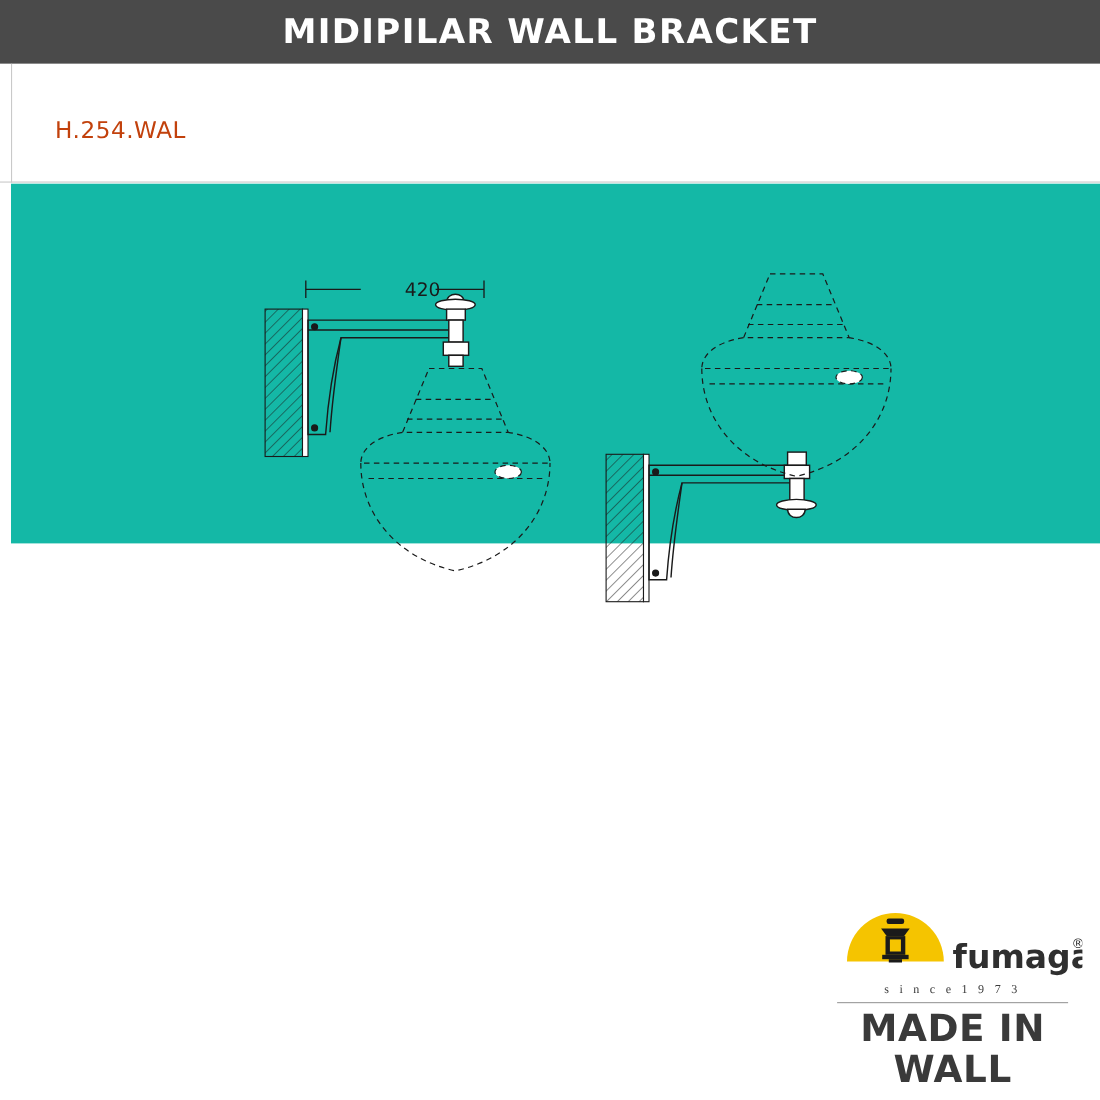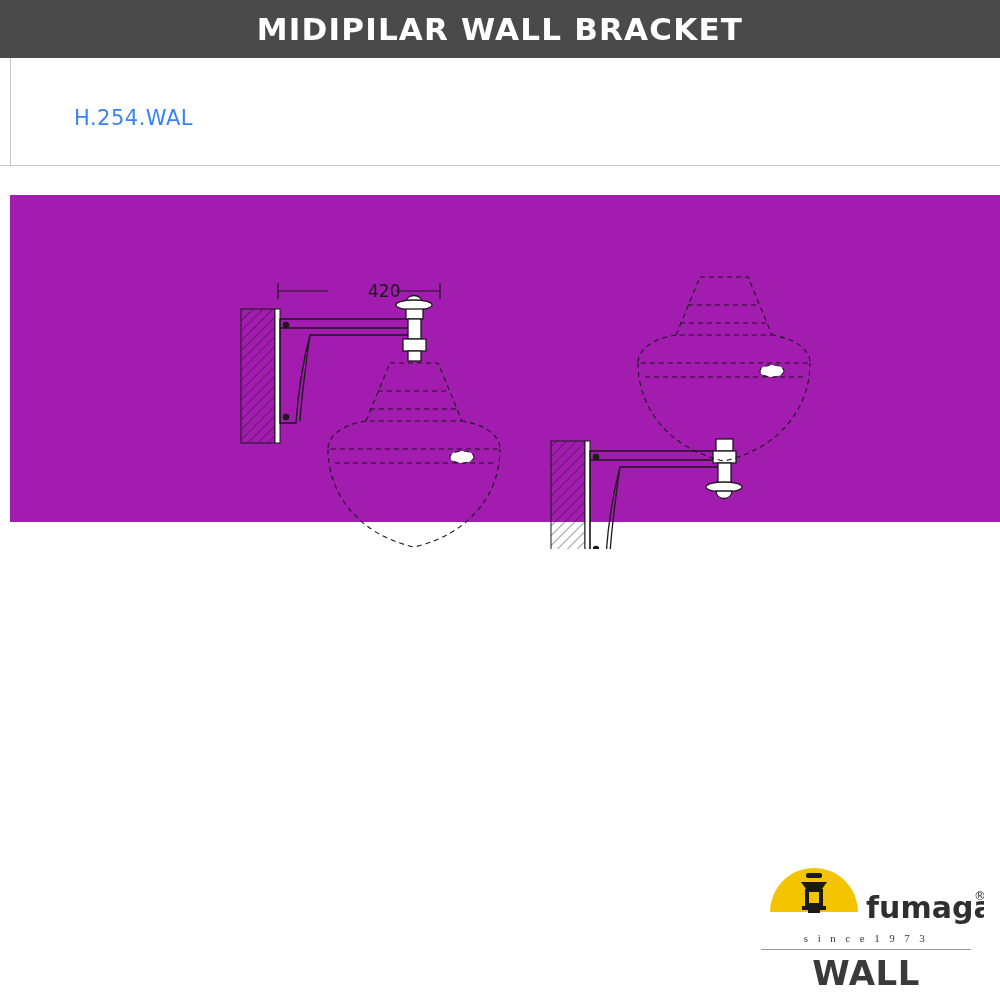--- a/index.html
+++ b/index.html
@@ -46,37 +46,36 @@
     box-sizing: border-box;
   }
   .code-row .vrule {
     position: absolute;
     left: 10px; top: 0;
     width: 1px; height: 108px;
     background: #c9c9c9;
   }
   .code-text {
     position: absolute;
-    left: 74px;
+    left: 50px;
     top: 48px;
     font-family: "DejaVu Sans", sans-serif;
     font-size: 21px;
-    color: #3b82f6;
+    color: #c2410c;
     letter-spacing: 0.5px;
   }
 
   
   .drawing-panel {
     position: absolute;
     left: 10px;
     top: 167px;
     width: 990px;
     height: 327px;
-    background: #a21caf;
-    margin-top: 28px;
+    background: #14b8a6;
   }
   .drawing-svg {
     position: absolute;
     left: 0; top: 0;
     width: 990px;
     height: 382px;
     display: block;
   }
 
   
@@ -310,15 +309,16 @@
           <rect x="60" y="54" width="12" height="3"></rect>
           <rect x="61" y="36" width="10" height="11" fill="#f5c400"></rect>
         </g>
 
         <text x="118" y="62" font-family="DejaVu Sans, sans-serif" font-size="30" font-weight="bold" fill="#2f2f2f">fumagalli</text>
         <text x="226" y="44" font-family="DejaVu Sans, sans-serif" font-size="12" fill="#2f2f2f">®</text>
       </svg>
     </div>
     <div class="logo-sub">s i n c e   1 9 7 3</div>
     <div class="logo-rule"></div>
+    <div class="made-in">MADE IN</div>
     <div class="made-in">WALL</div>
   </div>
 </div>
 
 </body></html>

